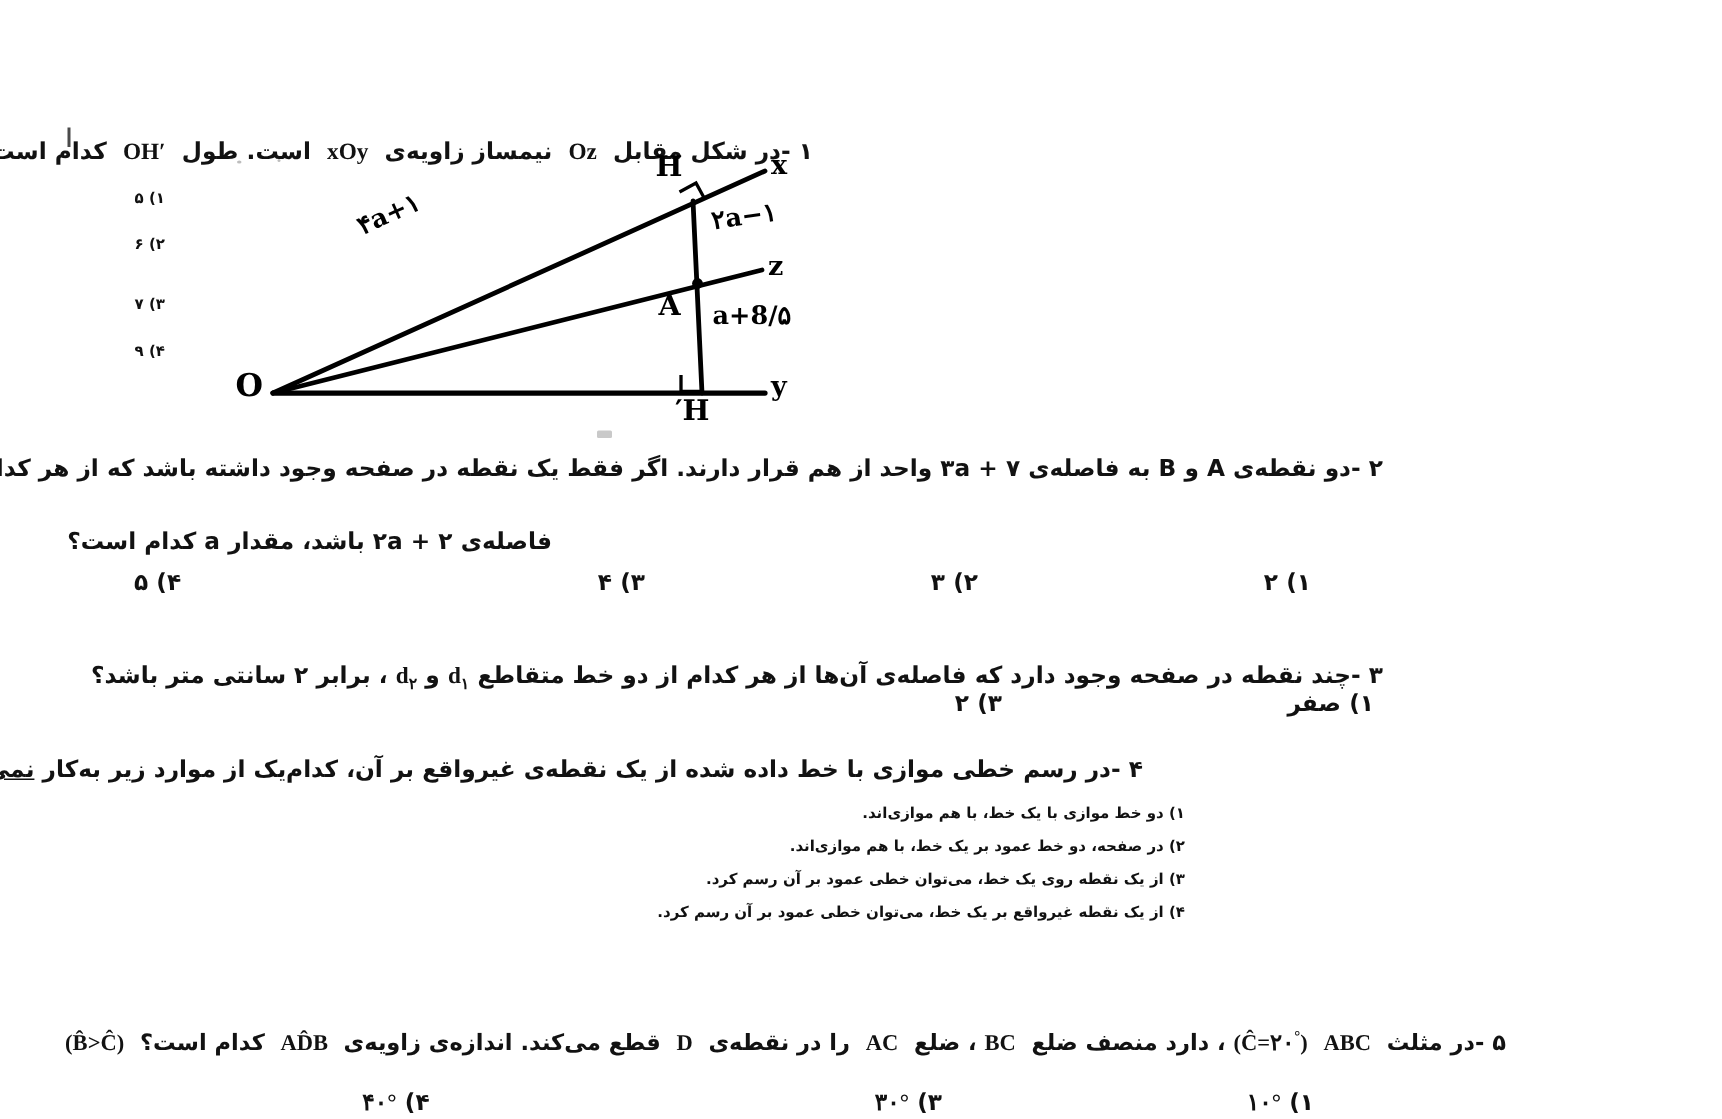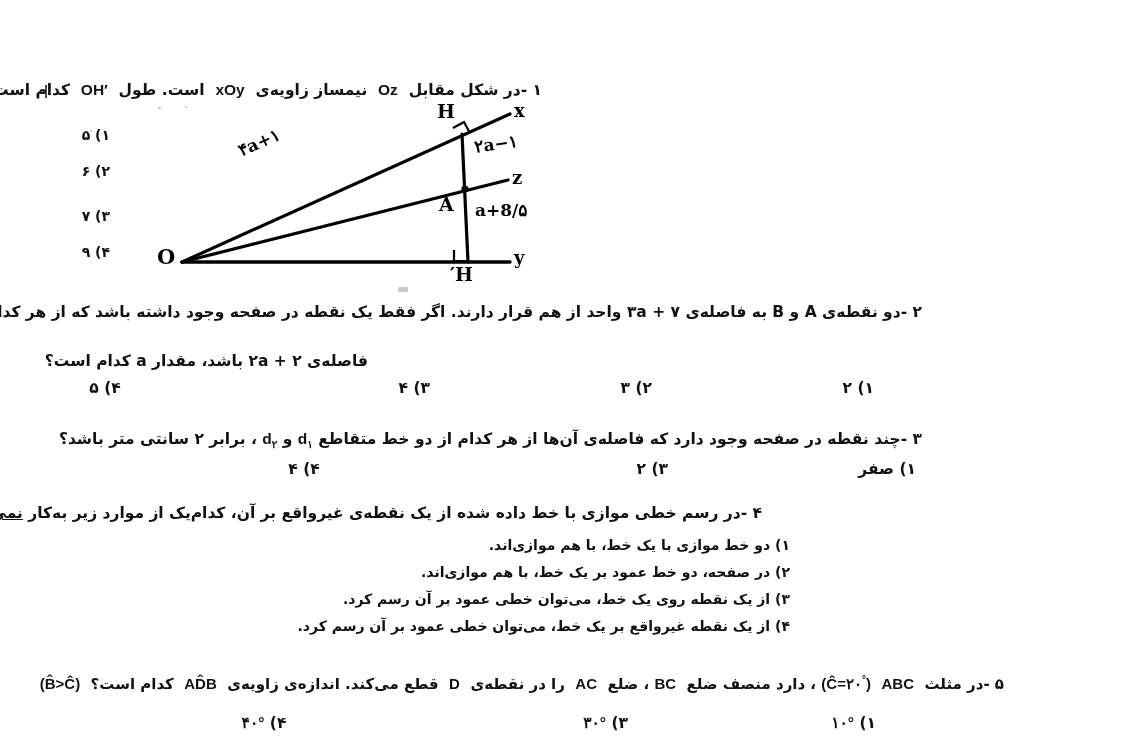--- a/index.html
+++ b/index.html
@@ -27,24 +27,25 @@
     position: absolute;
     direction: rtl;
     text-align: right;
     font-size: 15.5px;
     line-height: 1.55;
     color: #121212;
     white-space: nowrap;
     font-weight: 600;
   }
   .lat {
-    font-family: Liberation Sans, sans-serif;
+    font-family: Liberation Serif, serif;
     font-weight: 700;
     direction: ltr;
     display: inline-block;
+    margin-top: 12px;
   }
   .und { text-decoration: underline; }
 
   
   .optrow {
     position: absolute;
     display: flex;
     flex-direction: row;
     justify-content: flex-start;
     direction: rtl;
@@ -57,21 +58,21 @@
     white-space: nowrap;
   }
   .optrow > .cell.c1 { padding-right: 42px; }
   .optrow > .cell.c2 { padding-right: 20px; }
   .optrow > .cell.c3 { padding-right: 20px; }
   .optrow > .cell.c4 { padding-right: 22px; text-align: center; }
 
   
   .optstack { position: absolute; }
   .optstack .line {
-    font-size: 14px;
+    font-size: 10px;
     font-weight: 600;
     white-space: nowrap;
     text-align: right;
     direction: rtl;
   }
 
   
   #figure {
     position: absolute;
     left: 150px;
@@ -213,24 +214,20 @@
   </div>
 
   <div class="optrow" style="right:232px;top:460px;width:912px;">
     <div class="cell c1" style="padding-right:0px;">
       <span>۱)</span>
       <span>صفر</span>
     </div>
     <div class="cell c3">
       <span>۳)</span>
       <span>۲</span>
-    </div>
-    <div class="cell c4">
-      <span>۴)</span>
-      <span>۴</span>
     </div>
   </div>
 
   <div class="qline" style="right:386px;top:501px;">
     <span>۴ -در رسم خطی موازی با خط داده شده از یک نقطه‌ی غیرواقع بر آن، کدام‌یک از موارد زیر به‌کار</span>
     <span class="und">نمی‌رود؟</span>
   </div>
 
   <div class="optstack" style="right:358px;top:537px;">
     <div class="line" style="margin-bottom:11px;">

